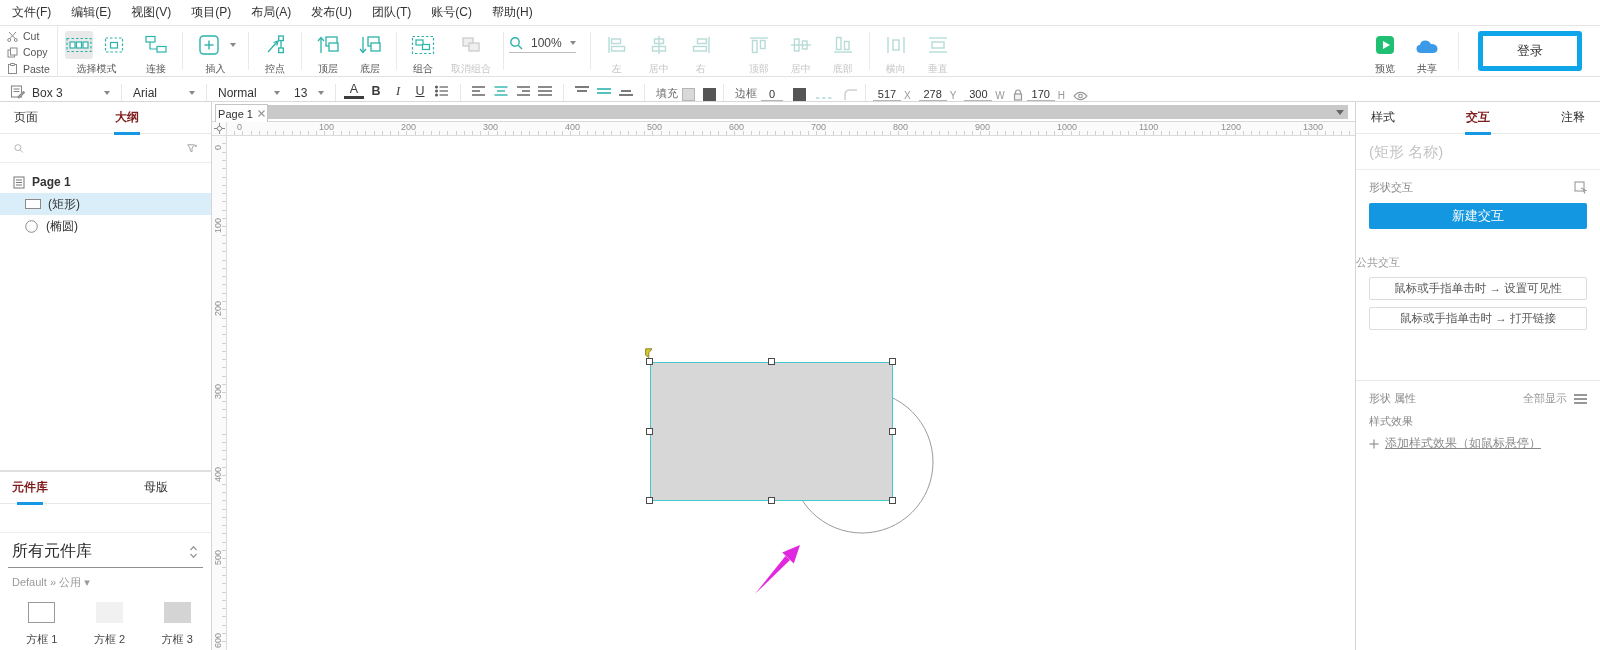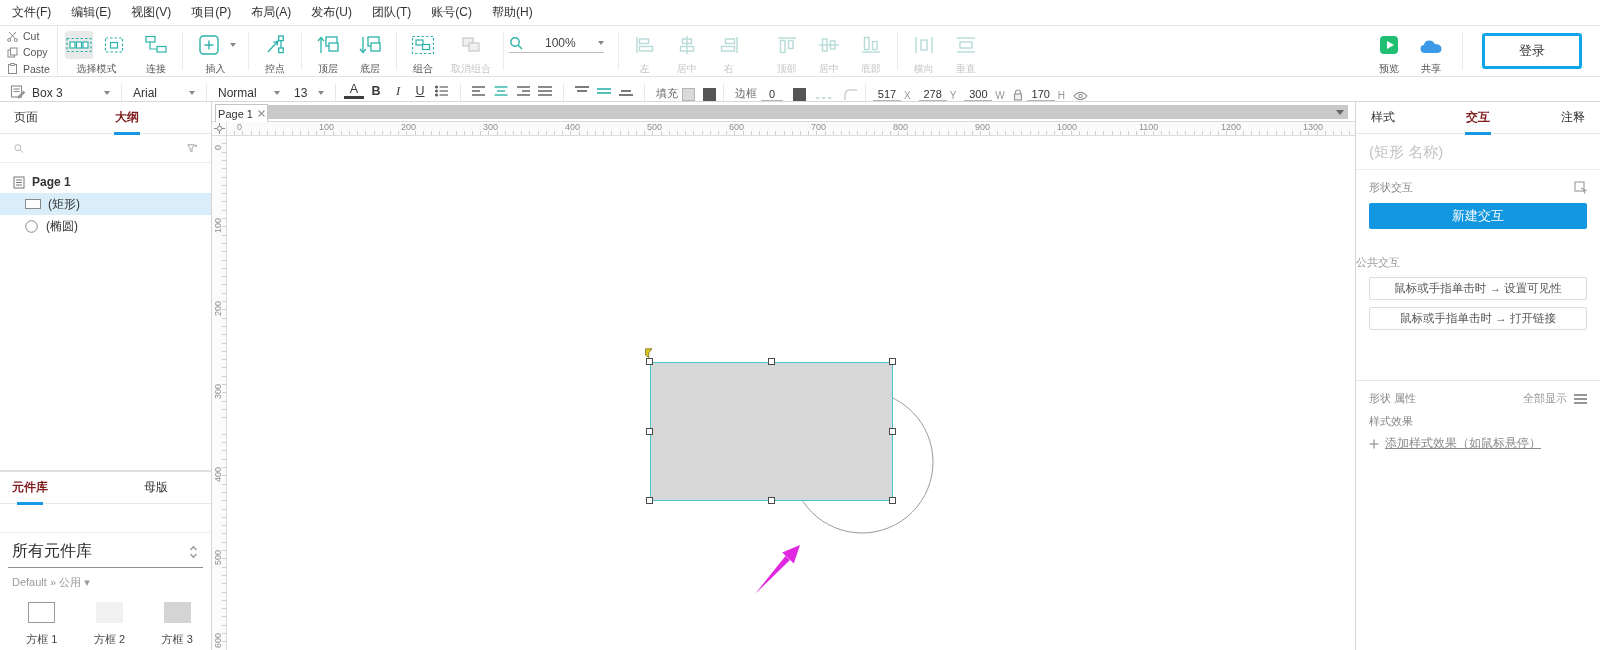--- a/index.html
+++ b/index.html
@@ -22,29 +22,29 @@
   .cliprow svg { margin-right:5px; }
   .tgroup { display:flex; flex-direction:column; align-items:center; margin:5px 7px 0 7px;text-align:center; }
   .ticons { display:flex; align-items:center; gap:7px; height:28px; }
   .tlabel { font-size:10px; color:#555; margin-top:3px; white-space:nowrap; }
   .tlabel.dis { color:#c6c6c6; }
   .iconbtn { width:28px; height:28px; display:flex; align-items:center; justify-content:center; border-radius:3px; }
   .iconbtn.active { background:#e9e9e9; }
   .vsep { width:1px; height:38px; background:#eaeaea; align-self:center; margin:0 5px; }
   .caret { width:0; height:0; border-left:3.5px solid transparent; border-right:3.5px solid transparent;
            border-top:4px solid #888; display:inline-block; }
-  .zoomctl { display:flex; align-items:center; gap:22px; margin-top:10px; padding-bottom:2px;
+  .zoomctl { display:flex; align-items:center; gap:8px; margin-top:10px; padding-bottom:2px;
              border-bottom:1px solid #bdbdbd; }
   .zoomctl .zv { font-size:12px; color:#444; }
   .tb-right { margin-left:auto; display:flex; align-items:flex-start; margin-right:18px; }
   .playbox { width:18px; height:18px; background:#21bf73; border-radius:4px;
              display:flex; align-items:center; justify-content:center; }
   .playtri { width:0; height:0; border-top:4px solid transparent; border-bottom:4px solid transparent;
              border-left:7px solid #fff; margin-left:2px; }
-  .loginbtn { align-self:center; margin-left:14px; border:3px solid #0ea5e9; border-radius:3px;
+  .loginbtn { align-self:center; margin-left:14px; border:5px solid #0ea5e9; border-radius:3px;
               font-size:13px; color:#333; padding:6px 34px; background:#fff; cursor:pointer; }
 
   
   .stylebar { position:absolute; left:0; top:77px; width:1600px; height:25px; background:#fff;
               border-bottom:1px solid #d8d8d8; display:flex; align-items:flex-end; padding:0 6px; }
   .ssep { width:1px; height:17px; background:#e7e7e7; margin:0 7px; }
   .dd { display:flex; align-items:center; justify-content:space-between; padding:1px 4px;
         font-size:12px; color:#333; }
   .sbtn { display:flex; align-items:center; justify-content:center; width:22px; height:20px; }
   .txtbtn { font-size:12.5px; color:#3c3c3c; width:20px; text-align:center; }

